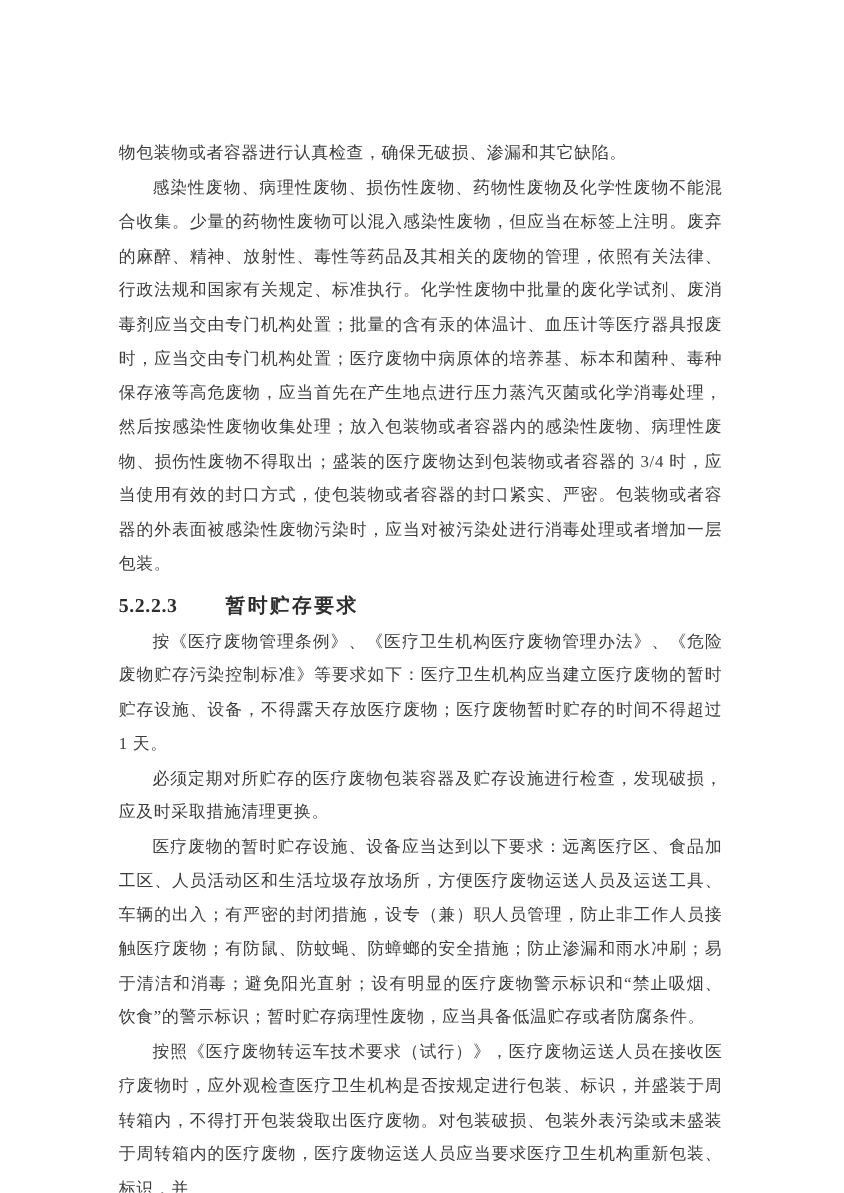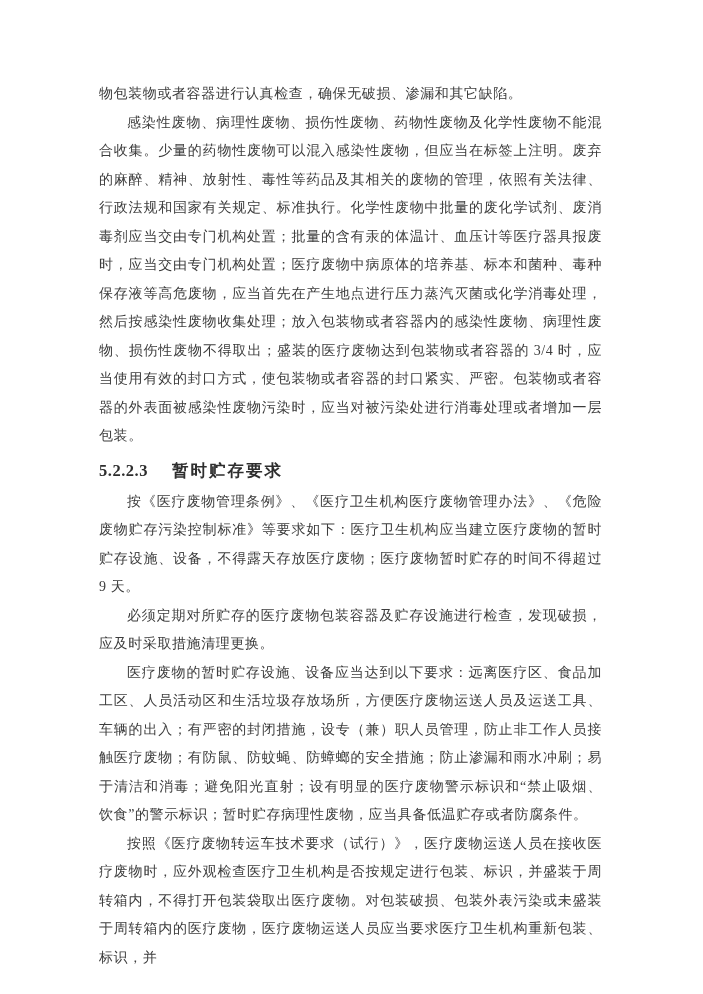--- a/index.html
+++ b/index.html
@@ -6,21 +6,21 @@
     margin: 0;
     padding: 0;
     background: #ffffff;
   }
   .page {
     position: relative;
     width: 698px;
     height: 994px;
     box-sizing: border-box;
     background: #ffffff;
-    padding: 80px 96px 0 99px;
+    padding: 115px 96px 0 99px;
     color: #3c3c3c;
     font-family: "Liberation Serif", "DejaVu Serif", serif;
     font-size: 14px;
     line-height: 28.5px;
     overflow: hidden;
   }
   .para {
     margin: 0;
     text-align: justify;
     text-justify: inter-ideograph;
@@ -33,41 +33,42 @@
   .heading {
     margin: 5px 0 3px 0;
     font-size: 16.5px;
     line-height: 28px;
     font-weight: bold;
     color: #2e2e2e;
     letter-spacing: 0.5px;
   }
   .heading .h-num {
     font-family: "Liberation Serif", "DejaVu Serif", serif;
+    margin-right: 16px;
   }
   .heading .h-title {
     font-family: "Liberation Sans", "DejaVu Sans", sans-serif;
     letter-spacing: 2px;
     margin-left: 24px;
   }
 </style>
 </head>
 <body>
 
 <div class="page">
 
   <p class="para no-indent">物包装物或者容器进行认真检查，确保无破损、渗漏和其它缺陷。</p>
 
   <p class="para">感染性废物、病理性废物、损伤性废物、药物性废物及化学性废物不能混合收集。少量的药物性废物可以混入感染性废物，但应当在标签上注明。废弃的麻醉、精神、放射性、毒性等药品及其相关的废物的管理，依照有关法律、行政法规和国家有关规定、标准执行。化学性废物中批量的废化学试剂、废消毒剂应当交由专门机构处置；批量的含有汞的体温计、血压计等医疗器具报废时，应当交由专门机构处置；医疗废物中病原体的培养基、标本和菌种、毒种保存液等高危废物，应当首先在产生地点进行压力蒸汽灭菌或化学消毒处理，然后按感染性废物收集处理；放入包装物或者容器内的感染性废物、病理性废物、损伤性废物不得取出；盛装的医疗废物达到包装物或者容器的 3/4 时，应当使用有效的封口方式，使包装物或者容器的封口紧实、严密。包装物或者容器的外表面被感染性废物污染时，应当对被污染处进行消毒处理或者增加一层包装。</p>
 
   <h2 class="heading">
     <span class="h-num">5.2.2.3</span><span class="h-title">暂时贮存要求</span>
   </h2>
 
-  <p class="para">按《医疗废物管理条例》、《医疗卫生机构医疗废物管理办法》、《危险废物贮存污染控制标准》等要求如下：医疗卫生机构应当建立医疗废物的暂时贮存设施、设备，不得露天存放医疗废物；医疗废物暂时贮存的时间不得超过 9 天。</p>
+  <p class="para">按《医疗废物管理条例》、《医疗卫生机构医疗废物管理办法》、《危险废物贮存污染控制标准》等要求如下：医疗卫生机构应当建立医疗废物的暂时贮存设施、设备，不得露天存放医疗废物；医疗废物暂时贮存的时间不得超过 1 天。</p>
 
   <p class="para">必须定期对所贮存的医疗废物包装容器及贮存设施进行检查，发现破损，应及时采取措施清理更换。</p>
 
   <p class="para">医疗废物的暂时贮存设施、设备应当达到以下要求：远离医疗区、食品加工区、人员活动区和生活垃圾存放场所，方便医疗废物运送人员及运送工具、车辆的出入；有严密的封闭措施，设专（兼）职人员管理，防止非工作人员接触医疗废物；有防鼠、防蚊蝇、防蟑螂的安全措施；防止渗漏和雨水冲刷；易于清洁和消毒；避免阳光直射；设有明显的医疗废物警示标识和“禁止吸烟、饮食”的警示标识；暂时贮存病理性废物，应当具备低温贮存或者防腐条件。</p>
 
 
   <p class="para">按照《医疗废物转运车技术要求（试行）》，医疗废物运送人员在接收医疗废物时，应外观检查医疗卫生机构是否按规定进行包装、标识，并盛装于周转箱内，不得打开包装袋取出医疗废物。对包装破损、包装外表污染或未盛装于周转箱内的医疗废物，医疗废物运送人员应当要求医疗卫生机构重新包装、标识，并</p>
 
 </div>
 

